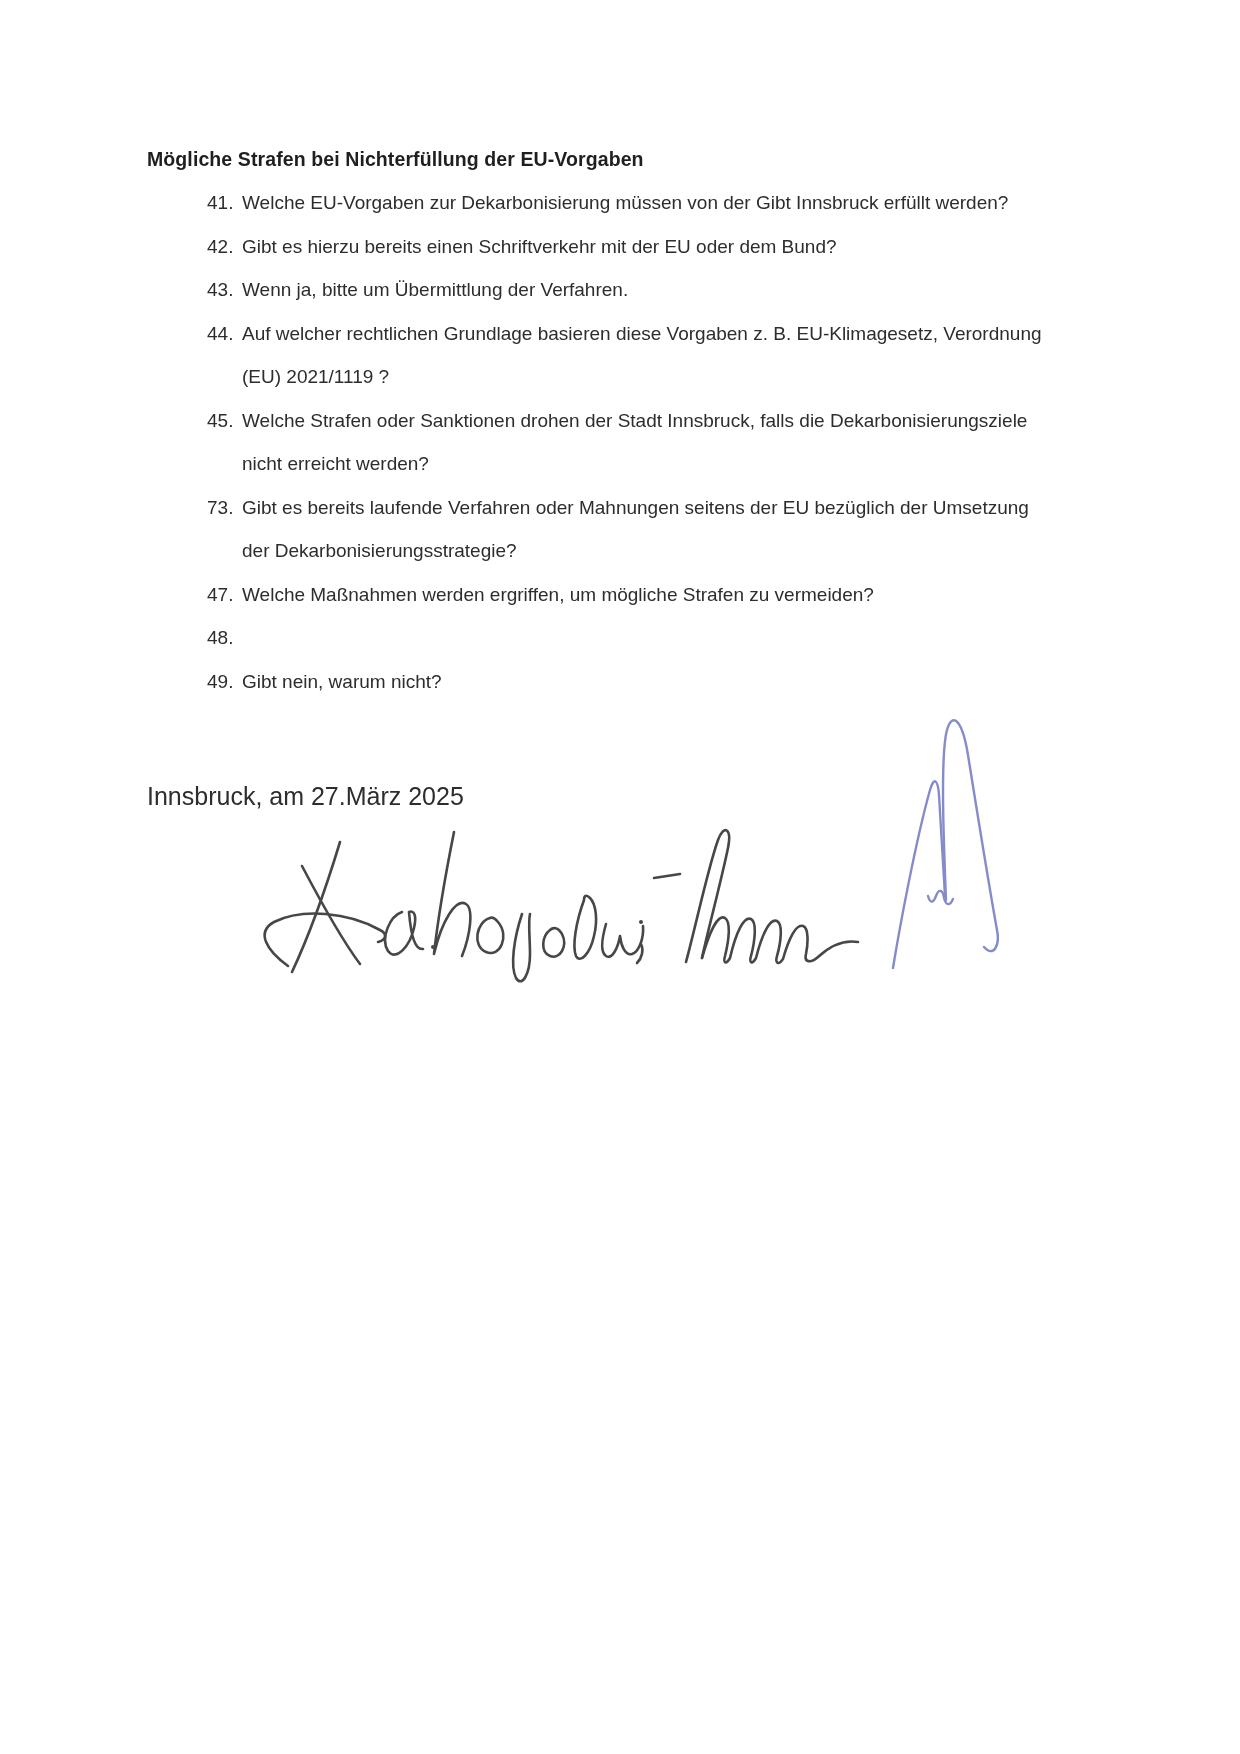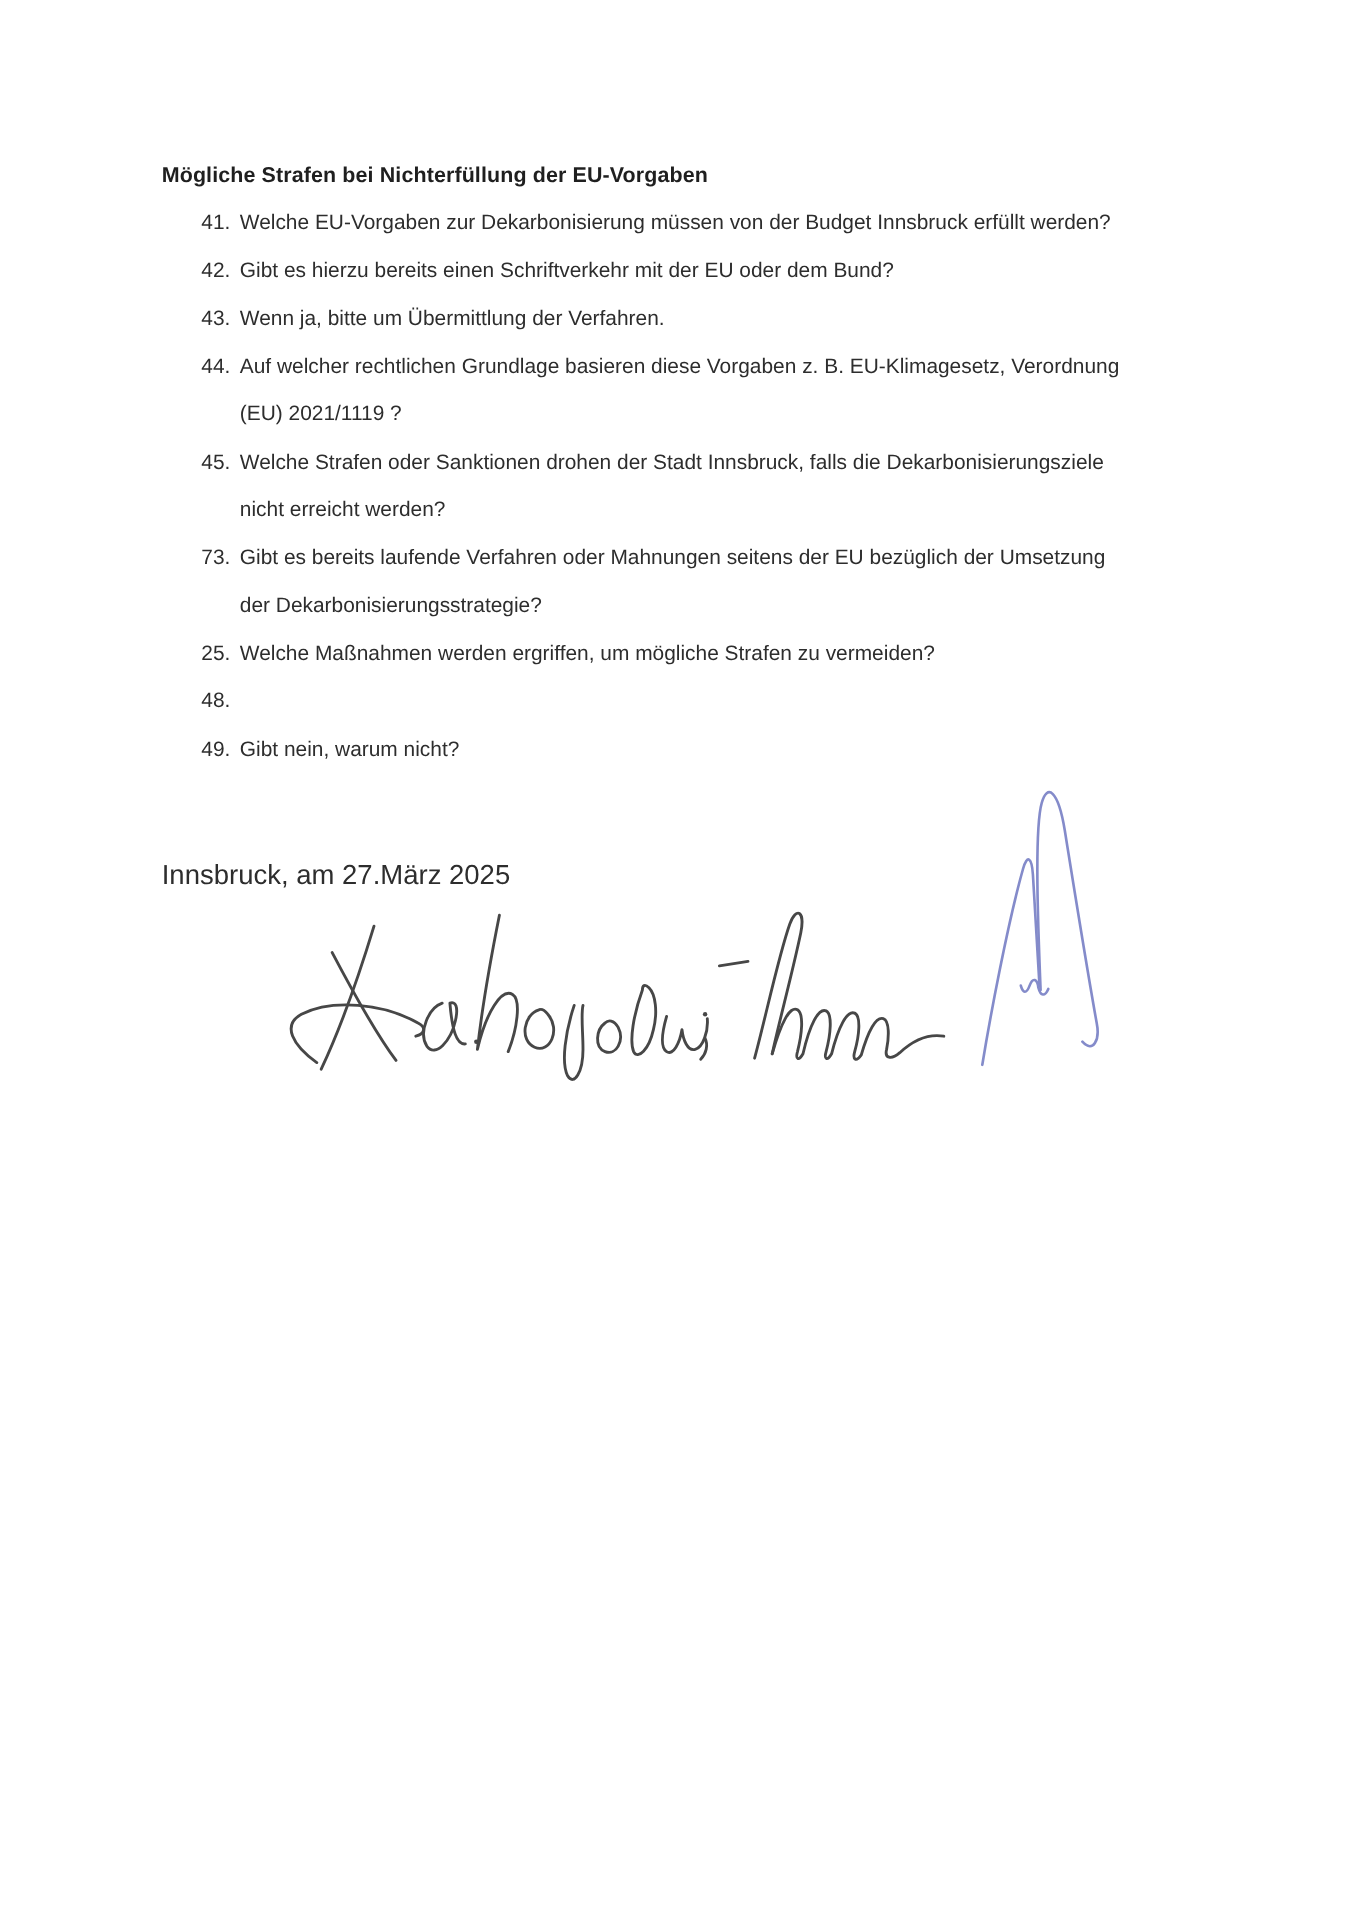--- a/index.html
+++ b/index.html
@@ -28,20 +28,21 @@
     left:183px;
     top:181px;
   }
   .row{
     display:flex;
     height:43.5px;
     line-height:43.5px;
     font-size:19px;
     white-space:nowrap;
     color:#2d2d2d;
+    margin-left:24px;
   }
   .row .num{
     width:35px;
     flex:none;
   }
   .row .txt{
     flex:none;
   }
   .dateline{
     position:absolute;
@@ -63,21 +64,21 @@
 <body>
 
 <div class="page">
 
   <div class="heading">Mögliche Strafen bei Nichterfüllung der EU-Vorgaben</div>
 
   <div class="qlist">
 
     <div class="row">
       <span class="num">41.</span>
-      <span class="txt">Welche EU-Vorgaben zur Dekarbonisierung müssen von der Budget Innsbruck erfüllt werden?</span>
+      <span class="txt">Welche EU-Vorgaben zur Dekarbonisierung müssen von der Gibt Innsbruck erfüllt werden?</span>
     </div>
 
     <div class="row">
       <span class="num">42.</span>
       <span class="txt">Gibt es hierzu bereits einen Schriftverkehr mit der EU oder dem Bund?</span>
     </div>
 
     <div class="row">
       <span class="num">43.</span>
       <span class="txt">Wenn ja, bitte um Übermittlung der Verfahren.</span>
@@ -104,21 +105,21 @@
     <div class="row">
       <span class="num">73.</span>
       <span class="txt">Gibt es bereits laufende Verfahren oder Mahnungen seitens der EU bezüglich der Umsetzung</span>
     </div>
     <div class="row">
       <span class="num"></span>
       <span class="txt">der Dekarbonisierungsstrategie?</span>
     </div>
 
     <div class="row">
-      <span class="num">25.</span>
+      <span class="num">47.</span>
       <span class="txt">Welche Maßnahmen werden ergriffen, um mögliche Strafen zu vermeiden?</span>
     </div>
 
     <div class="row">
       <span class="num">48.</span>
     </div>
 
     <div class="row">
       <span class="num">49.</span>
       <span class="txt">Gibt nein, warum nicht?</span>

